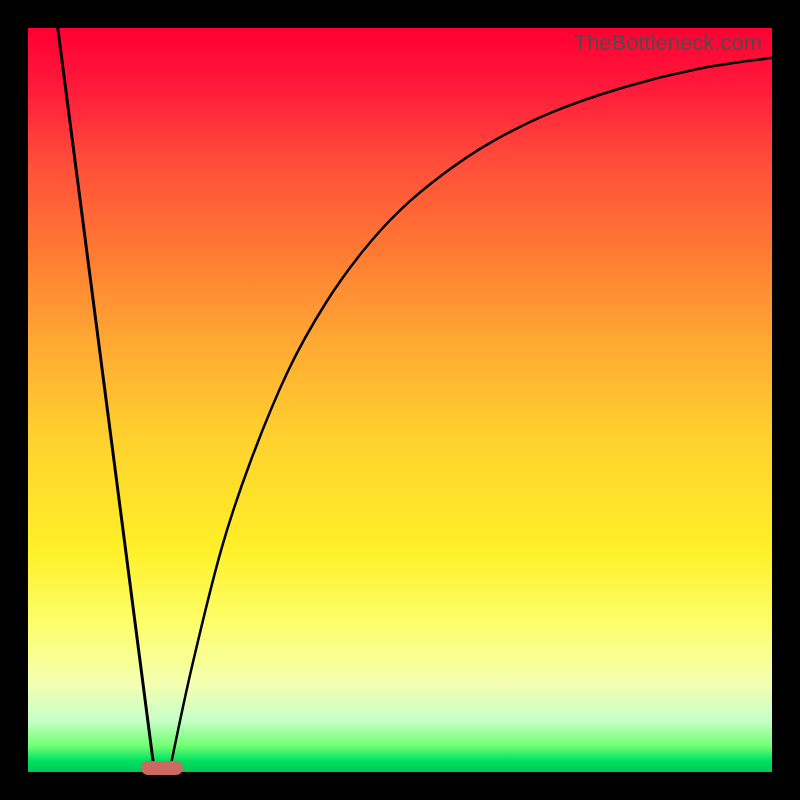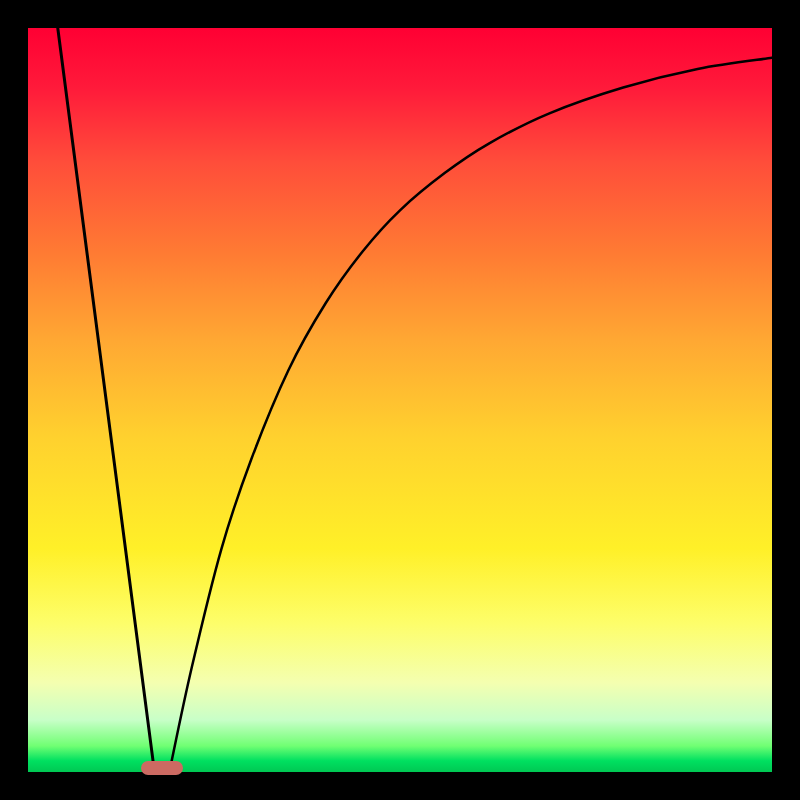--- a/index.html
+++ b/index.html
@@ -63,20 +63,21 @@
     transform: translate(-50%, -50%);
   }
 </style>
 </head>
 <body>
 
 <div class="frame">
 
   <div class="plot">
 
+    <div class="watermark">TheBottleneck.com</div>
 
     <svg class="curves" viewBox="0 0 744 744" preserveAspectRatio="none">
       <path d="M 29.76 0 L 126.48 744" fill="none" stroke="#000" stroke-width="3" stroke-linecap="round" id="path-left"></path>
       <path d="M 141.36 744 C 145.3776 725.2512, 154.3056 680.0160000000001, 163.68 639.84 C 173.05440000000002 599.664, 182.7264 558.2976, 193.44 520.8 C 204.15359999999998 483.3024, 211.1472 463.66080000000005, 223.2 431.52000000000004 C 235.25279999999998 399.3792, 247.00799999999998 370.36319999999995, 260.4 342.23999999999995 C 273.792 314.11679999999996, 284.208 296.70719999999994, 297.6 275.28 C 310.992 253.8528, 321.408 239.94000000000005, 334.8 223.20000000000005 C 348.192 206.46000000000004, 357.2688 196.3416, 372 182.27999999999997 C 386.7312 168.21839999999995, 400.56960000000004 157.13279999999992, 416.64000000000004 145.07999999999993 C 432.71040000000005 133.02719999999994, 442.5312 126.03360000000005, 461.28 115.32000000000005 C 480.02879999999993 104.60640000000005, 496.6943999999999 95.60399999999996, 520.8 85.55999999999995 C 544.9055999999999 75.51599999999993, 568.416 67.55519999999996, 595.2 59.51999999999998 C 621.984 51.48480000000001, 642.816 46.27680000000007, 669.6 40.92000000000007 C 696.384 35.56320000000007, 730.608 31.768800000000006, 744 29.75999999999999" fill="none" stroke="#000" stroke-width="2.5" stroke-linecap="round" id="path-right"></path>
     </svg>
 
     <div class="marker" id="marker" style="left: 133.92px; top: 740.28px;"></div>
   </div>
 
 </div>

